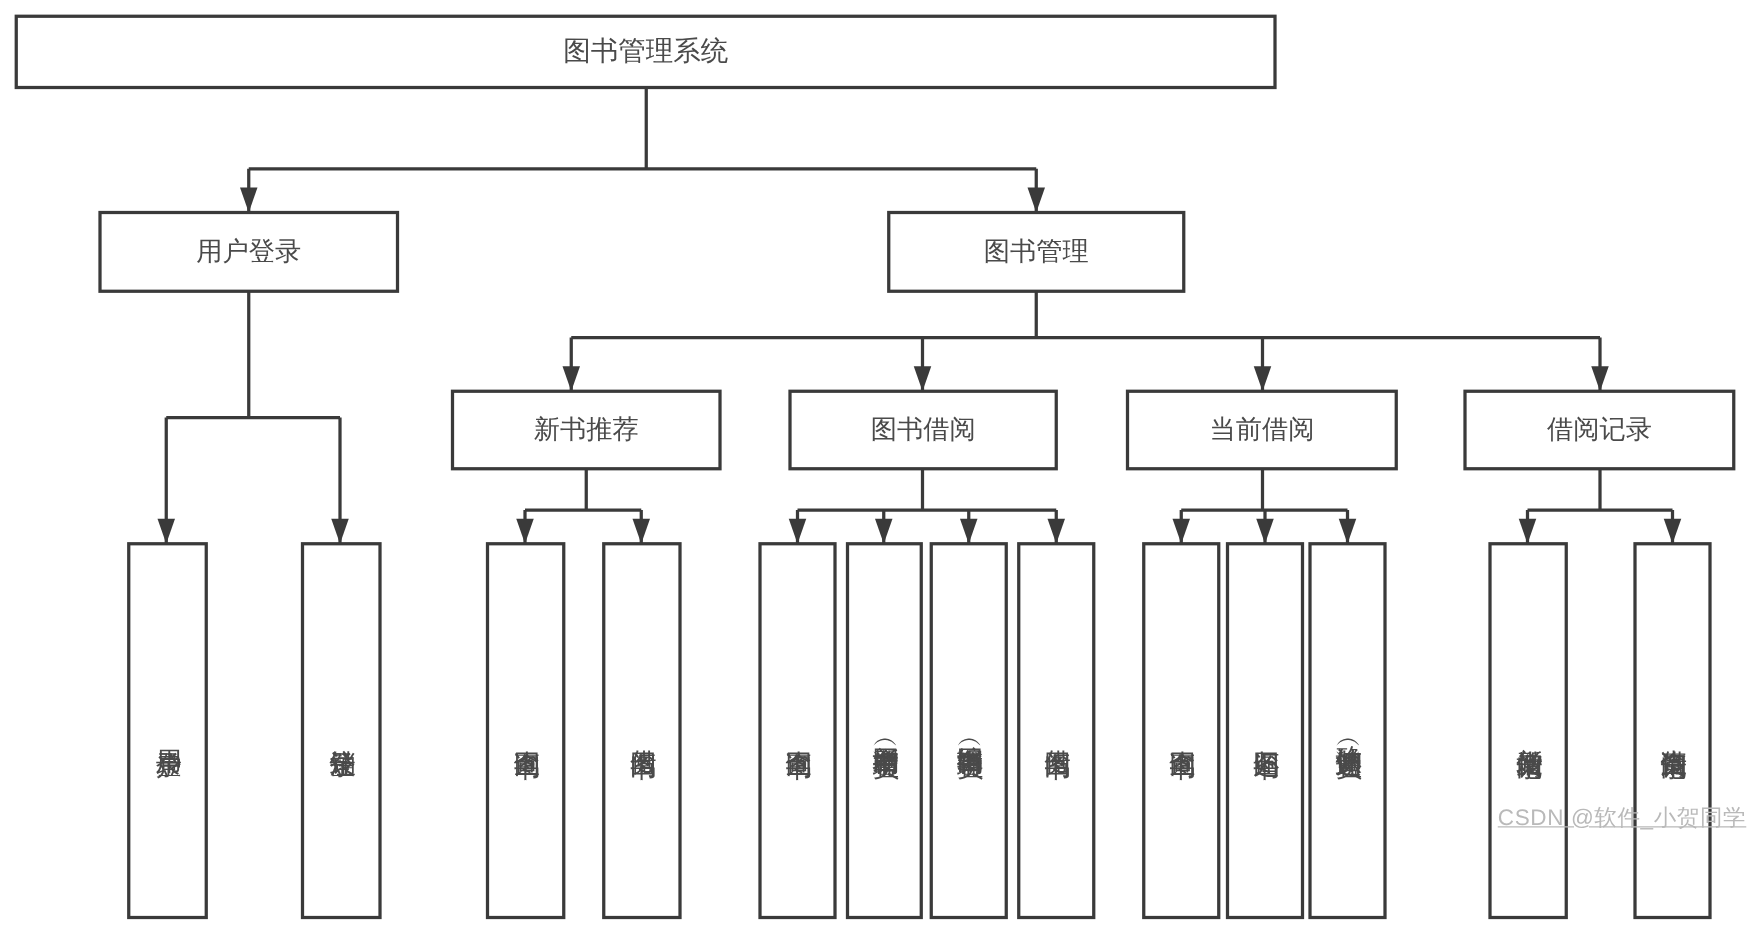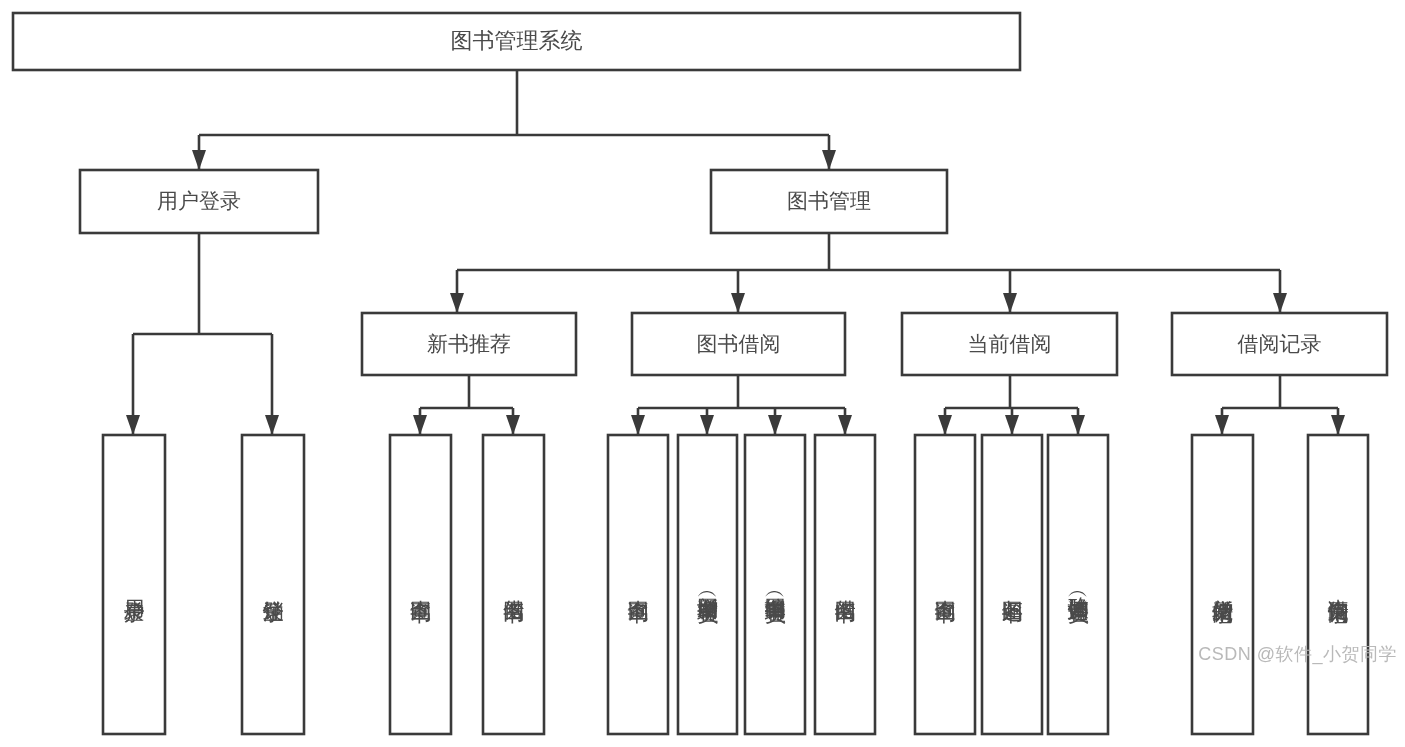--- a/index.html
+++ b/index.html
@@ -81,20 +81,21 @@
   }
   .watermark {
     position: absolute;
     right: 8px;
     bottom: 4px;
     font-family: "Liberation Sans", "DejaVu Sans", sans-serif;
     font-size: 18px;
     color: #b9b9b9;
     letter-spacing: 0.5px;
     white-space: nowrap;
+    text-decoration: underline;
   }
 </style>
 </head>
 <body>
 
 <div id="diagram-root">
 
   <svg class="diagram-svg" viewBox="0 0 1405 747">
     <g id="connector-layer">
         <line x1="517" y1="70" x2="517" y2="135" class="connector"></line>

